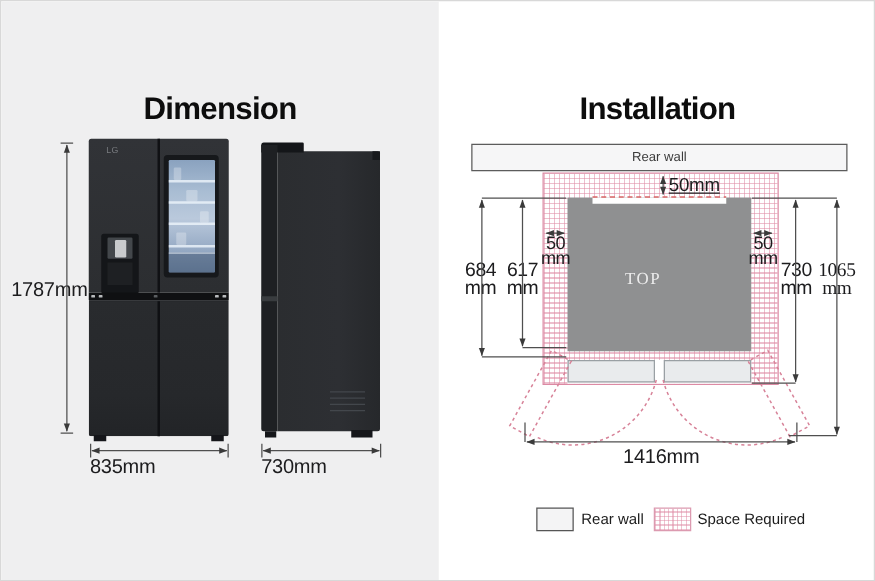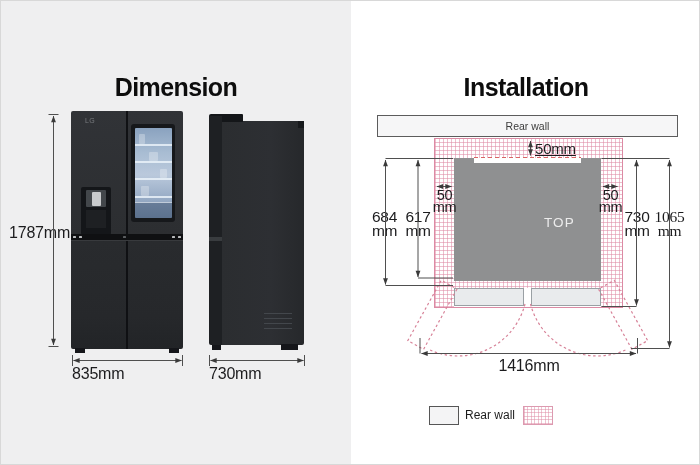--- a/index.html
+++ b/index.html
@@ -43,21 +43,21 @@
   .side .vent{left:55px;width:28px;height:1.4px;background:#43474c;}
 
   
   .rear-wall-bar{left:376px;top:114px;width:301px;height:22px;background:#f6f6f7;border:1.5px solid #5c5c5c;box-sizing:border-box;display:flex;align-items:center;justify-content:center;font-size:10.5px;color:#3c3c3c;}
   .hatch{left:433px;top:137px;width:189px;height:170px;background-color:#ffffff;
     background-image:repeating-linear-gradient(0deg,rgba(222,138,164,0.55) 0 1px,transparent 1px 4px),
                      repeating-linear-gradient(90deg,rgba(222,138,164,0.55) 0 1px,transparent 1px 4px);
     border:1px solid #dc8aa4;box-sizing:border-box;}
   .top-rect{left:453px;top:157px;width:147px;height:123px;background:#8f9091;}
   .white-strip{left:473px;top:157px;width:107px;height:5px;background:#ffffff;}
-  .top-label{left:453px;top:214px;width:121px;text-align:right;font-size:13.5px;letter-spacing:1.2px;color:#ececec;}
+  .top-label{left:453px;top:214px;width:121px;text-align:center;font-size:13.5px;letter-spacing:1.2px;color:#ececec;font-family:Liberation Serif, serif;}
   .doors-underlay{left:453px;top:286.5px;width:147px;height:19px;background:#ffffff;}
   .door{top:287px;width:70px;height:18px;background:#e9ebed;border:1px solid #9aa0a4;box-sizing:border-box;}
   .legend-swatch-wall{left:428px;top:405px;width:30px;height:19px;background:#f4f4f5;border:1.5px solid #565656;box-sizing:border-box;}
   .legend-swatch-space{left:521.5px;top:405px;width:30px;height:19px;background-color:#fff;
     background-image:repeating-linear-gradient(0deg,rgba(222,138,164,0.5) 0 1px,transparent 1px 3.5px),
                      repeating-linear-gradient(90deg,rgba(222,138,164,0.5) 0 1px,transparent 1px 3.5px);
     border:1px solid #dc9ab0;box-sizing:border-box;}
   .legend-label{top:405px;height:19px;line-height:19px;font-size:12px;color:#1c1c1c;}
 </style>
 </head>
@@ -157,20 +157,21 @@
   </div>
   <div class="abs num" style="left:645px;top:209px;width:47px;font-family:Liberation Serif, serif;">
     <span>1065</span>
     <span>mm</span>
   </div>
   <div class="abs dimlabel" style="left:420px;top:356px;width:216px;text-align:center;">1416mm</div>
 
   <div class="abs legend-swatch-wall"></div>
   <div class="abs legend-label" style="left:464px;">Rear wall</div>
   <div class="abs legend-swatch-space"></div>
+  <div class="abs legend-label" style="left:557px;">Space Required</div>
 
   <svg class="abs svg-overlay" viewBox="0 0 700 465">
     <defs>
       <marker id="arw" viewBox="0 0 8 6" markerWidth="7.5" markerHeight="5.6" refX="7.2" refY="3" orient="auto-start-reverse">
         <path d="M0.6,0.4 L7.6,3 L0.6,5.6 Z" fill="#3a3a3a"></path>
       </marker>
     </defs>
 
     <g stroke="#d78298" stroke-width="1.2" stroke-dasharray="2.5 2.6" fill="none">
       <rect x="456" y="288" width="69" height="18" transform="rotate(119 456 288)"></rect>

